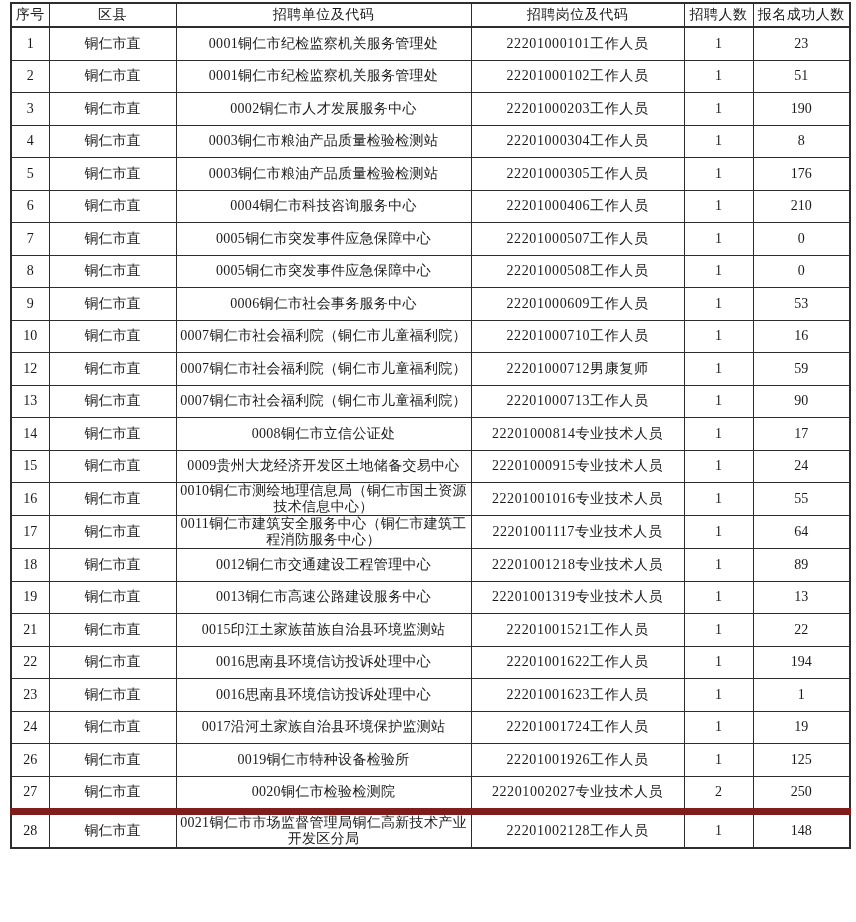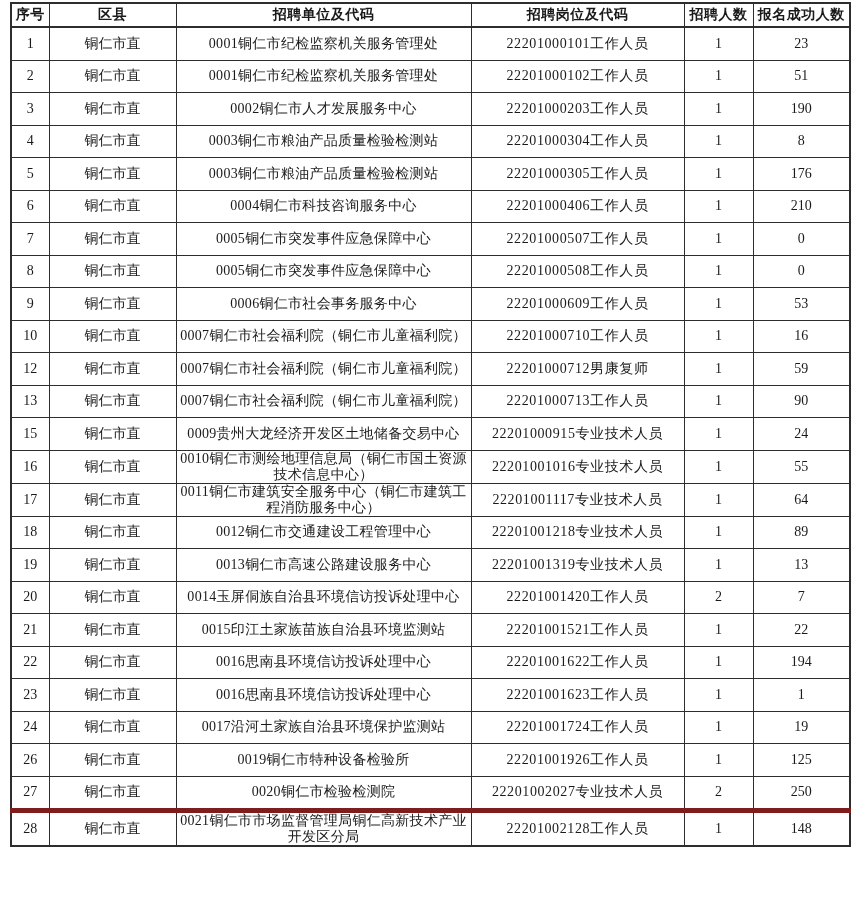--- a/index.html
+++ b/index.html
@@ -30,33 +30,33 @@
   table.recruit td {
     border: 1px solid #2d2d2d;
     text-align: center;
     vertical-align: middle;
     padding: 0 2px;
     overflow: hidden;
     font-size: 14px;
   }
   table.recruit thead th {
     height: 22px;
-    font-weight: 700;
+    font-weight: 400;
     border-bottom: 2px solid #2d2d2d;
     letter-spacing: 0.5px;
   }
   table.recruit tbody td {
     height: 31.5px;
     line-height: 16px;
   }
   td.c0 { font-size: 13.5px; }
   td.c2 { line-height: 15px; letter-spacing: 0.3px; margin-left: 48px; }
   td.c3 { letter-spacing: 0.6px; }
   tr.page-break td {
-    border-bottom: 5px solid #7f1d1d;
+    border-bottom: 7px solid #7f1d1d;
   }
 </style>
 </head>
 <body>
 
 <div class="doc">
   <table class="recruit">
     <colgroup>
       <col style="width:38px">
       <col style="width:127px">
@@ -166,20 +166,28 @@
         </tr>
         <tr>
           <td class="c0">13</td>
           <td class="c1">铜仁市直</td>
           <td class="c2">0007铜仁市社会福利院（铜仁市儿童福利院）</td>
           <td class="c3">22201000713工作人员</td>
           <td class="c4">1</td>
           <td class="c5">90</td>
         </tr>
         <tr>
+          <td class="c0">14</td>
+          <td class="c1">铜仁市直</td>
+          <td class="c2">0008铜仁市立信公证处</td>
+          <td class="c3">22201000814专业技术人员</td>
+          <td class="c4">1</td>
+          <td class="c5">17</td>
+        </tr>
+        <tr>
           <td class="c0">15</td>
           <td class="c1">铜仁市直</td>
           <td class="c2">0009贵州大龙经济开发区土地储备交易中心</td>
           <td class="c3">22201000915专业技术人员</td>
           <td class="c4">1</td>
           <td class="c5">24</td>
         </tr>
         <tr>
           <td class="c0">16</td>
           <td class="c1">铜仁市直</td>
@@ -204,28 +212,20 @@
           <td class="c4">1</td>
           <td class="c5">89</td>
         </tr>
         <tr>
           <td class="c0">19</td>
           <td class="c1">铜仁市直</td>
           <td class="c2">0013铜仁市高速公路建设服务中心</td>
           <td class="c3">22201001319专业技术人员</td>
           <td class="c4">1</td>
           <td class="c5">13</td>
-        </tr>
-        <tr>
-          <td class="c0">20</td>
-          <td class="c1">铜仁市直</td>
-          <td class="c2">0014玉屏侗族自治县环境信访投诉处理中心</td>
-          <td class="c3">22201001420工作人员</td>
-          <td class="c4">2</td>
-          <td class="c5">7</td>
         </tr>
         <tr>
           <td class="c0">21</td>
           <td class="c1">铜仁市直</td>
           <td class="c2">0015印江土家族苗族自治县环境监测站</td>
           <td class="c3">22201001521工作人员</td>
           <td class="c4">1</td>
           <td class="c5">22</td>
         </tr>
         <tr>

